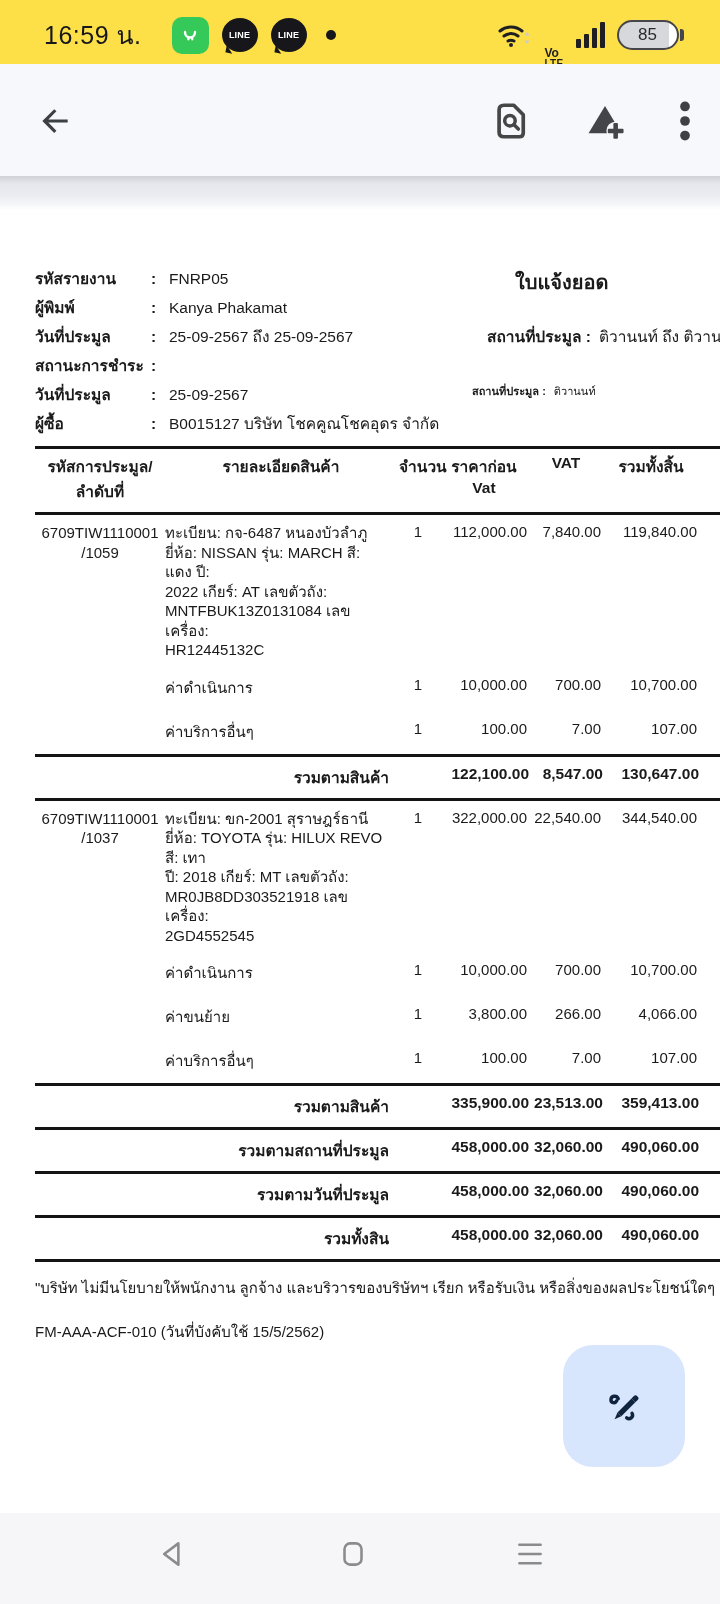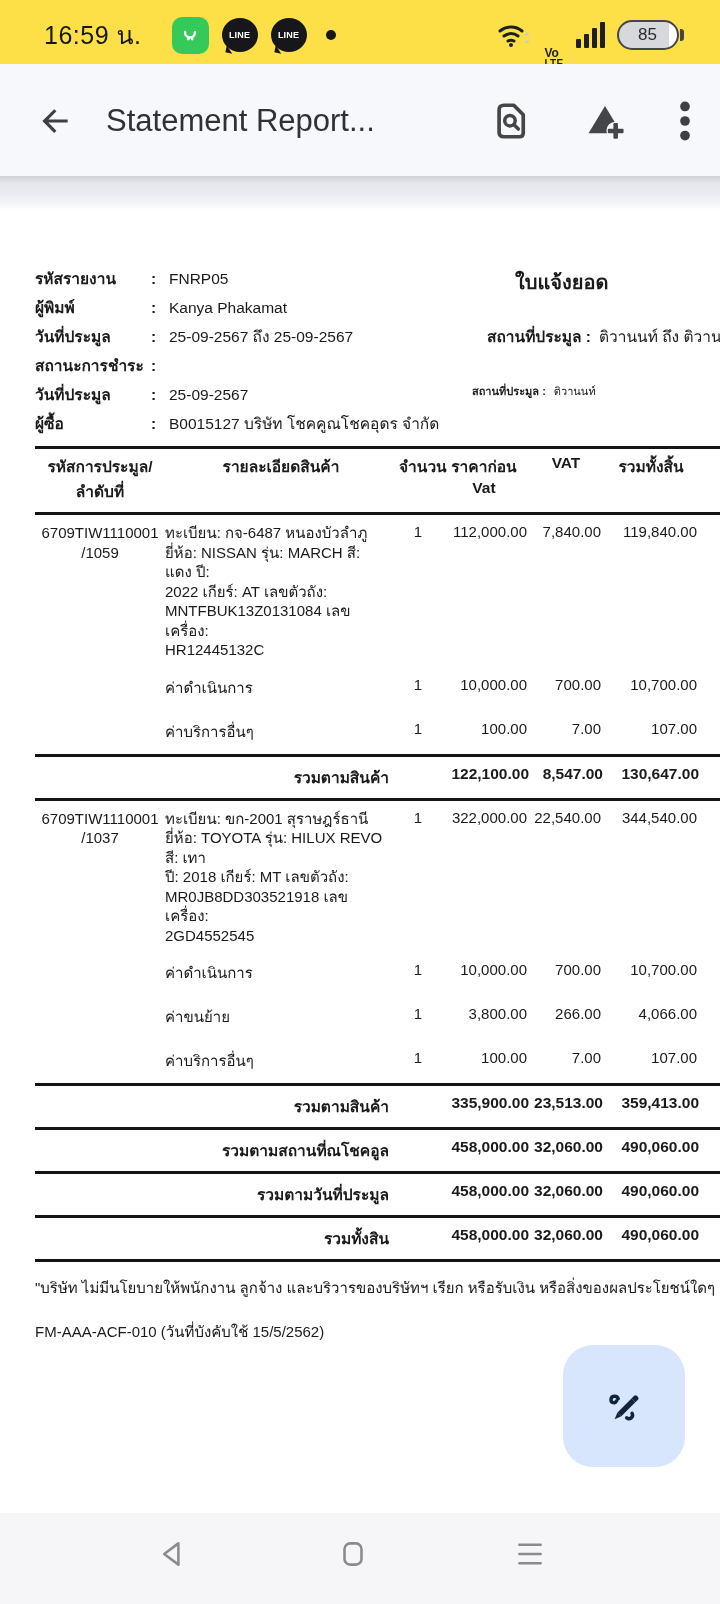--- a/index.html
+++ b/index.html
@@ -129,21 +129,20 @@
     </span>
   </span>
 </div>
 
 <div class="toolbar">
   <button class="icon-btn">
     <svg width="38" height="38" viewBox="0 0 24 24">
       <path d="M20 11H7.8l5.1-5.1L11.5 4.5 4 12l7.5 7.5 1.4-1.4L7.8 13H20z" fill="#3c4043"></path>
     </svg>
   </button>
-  <span class="tb-title">Statement Report...</span>
   <span class="tb-actions">
     <button class="icon-btn">
       <svg width="42" height="42" viewBox="0 0 24 24">
         <path d="M8 3 h5.6 L19 8.4 V18.8 Q19 21 16.8 21 H8 Q5.2 21 5.2 18.4 V5.6 Q5.2 3 8 3 Z" fill="none" stroke="#444746" stroke-width="2.1" stroke-linejoin="round"></path>
         <circle cx="11.4" cy="11.8" r="3" fill="none" stroke="#444746" stroke-width="2"></circle>
         <path d="M13.6 14 l2.6 2.6" stroke="#444746" stroke-width="2" stroke-linecap="round"></path>
       </svg>
     </button>
     <button class="icon-btn">
       <svg width="46" height="42" viewBox="0 0 26 24">
@@ -319,21 +318,21 @@
         </tr>
         <tr class="subtotal">
           <td class="stlabel" colspan="2">รวมตามสินค้า</td>
           <td></td>
           <td class="num">335,900.00</td>
           <td class="num">23,513.00</td>
           <td class="num">359,413.00</td>
             <td></td>
         </tr>
         <tr class="subtotal">
-          <td class="stlabel" colspan="2">รวมตามสถานที่ณโชคอูล</td>
+          <td class="stlabel" colspan="2">รวมตามสถานที่ประมูล</td>
           <td></td>
           <td class="num">458,000.00</td>
           <td class="num">32,060.00</td>
           <td class="num">490,060.00</td>
             <td></td>
         </tr>
         <tr class="subtotal">
           <td class="stlabel" colspan="2">รวมตามวันที่ประมูล</td>
           <td></td>
           <td class="num">458,000.00</td>

